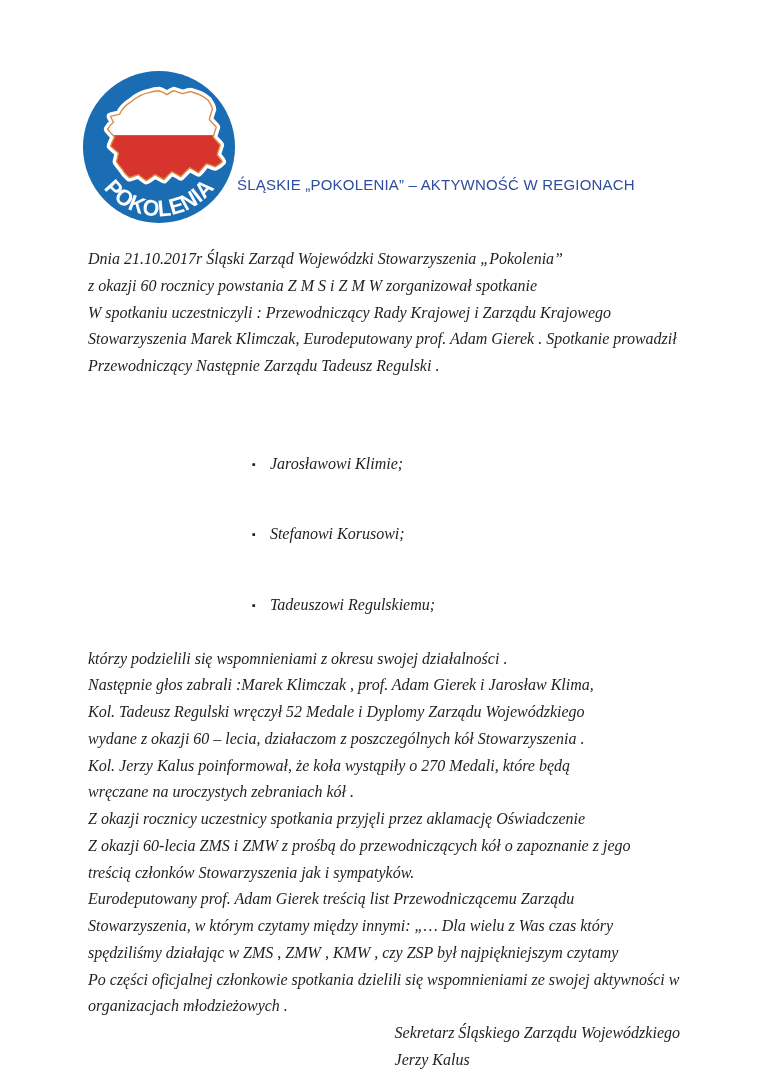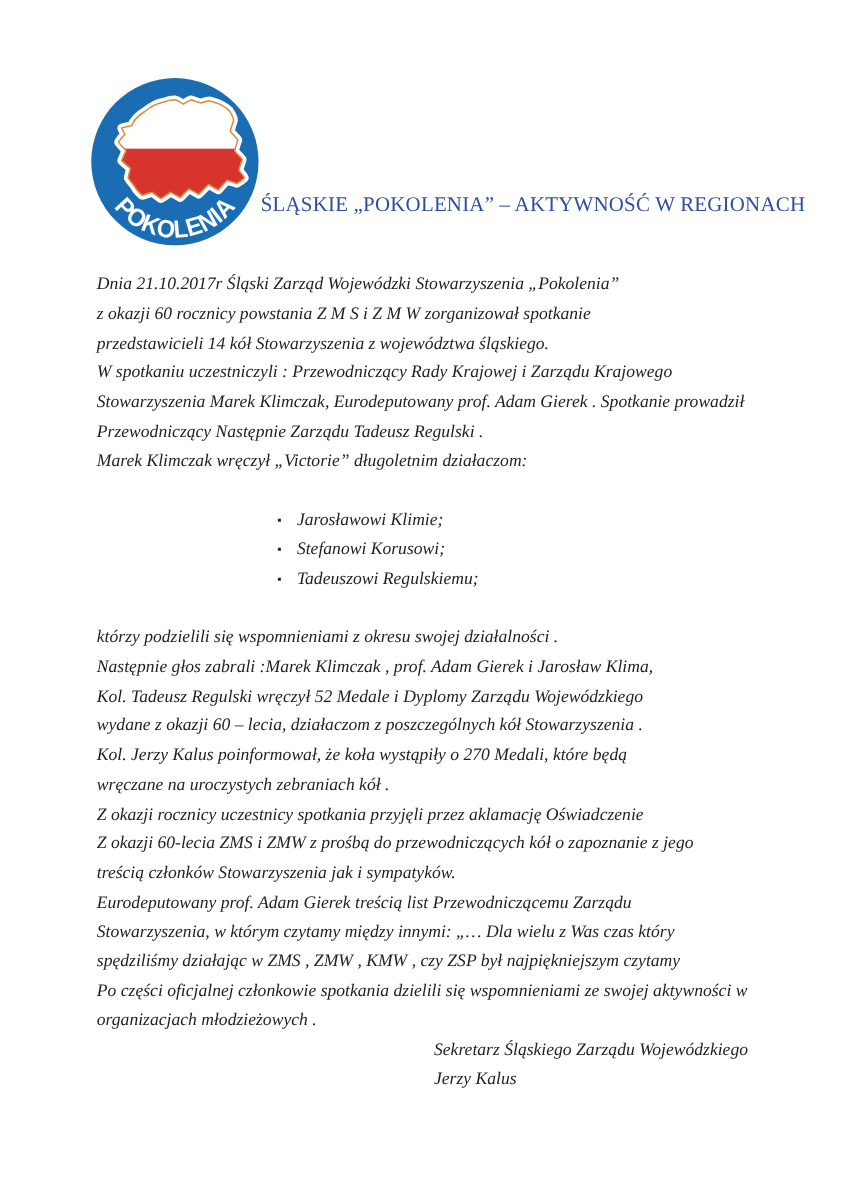--- a/index.html
+++ b/index.html
@@ -16,39 +16,39 @@
     position: absolute;
     left: 80px;
     top: 68px;
     width: 158px;
     height: 158px;
   }
   .headline {
     position: absolute;
     left: 237px;
     top: 176px;
-    font-family: Liberation Serif, serif;
-    font-size: 19px;
+    font-family: Liberation Sans, sans-serif;
+    font-size: 15px;
     letter-spacing: 0.2px;
     color: #2e4d9e;
     white-space: nowrap;
   }
   .body-block {
     position: absolute;
     left: 88px;
     top: 246px;
     width: 592px;
     font-size: 16px;
     line-height: 26.75px;
     white-space: nowrap;
     font-style: italic;
   }
   .line { height: 26.75px; line-height: 26.75px; }
   .blank { height: 26.75px; }
-  .bullet { padding-left: 164px; }
+  .bullet { padding-left: 164px; margin-top: 44px; }
   .bullet .marker {
     display: inline-block;
     font-size: 11px;
     margin-right: 14px;
     vertical-align: 1px;
     color: #1f1f1f;
   }
   .signature {
     margin-left: auto;
     width: max-content;
@@ -78,25 +78,23 @@
       <textPath href="#textarc" startOffset="50%" text-anchor="middle" textLength="130" lengthAdjust="spacingAndGlyphs">POKOLENIA</textPath>
     </text>
   </svg>
 
   <div class="headline">ŚLĄSKIE „POKOLENIA” – AKTYWNOŚĆ W REGIONACH</div>
 
   <div class="body-block">
 
     <div class="line">Dnia 21.10.2017r Śląski Zarząd Wojewódzki Stowarzyszenia „Pokolenia”</div>
     <div class="line">z okazji 60 rocznicy powstania Z M S i Z M W zorganizował spotkanie</div>
-    <div class="line">przedstawicieli 14 kół Stowarzyszenia z województwa śląskiego.</div>
     <div class="line">W spotkaniu uczestniczyli : Przewodniczący Rady Krajowej i Zarządu Krajowego</div>
     <div class="line">Stowarzyszenia Marek Klimczak, Eurodeputowany prof. Adam Gierek . Spotkanie prowadził</div>
     <div class="line">Przewodniczący Następnie Zarządu Tadeusz Regulski .</div>
-    <div class="line">Marek Klimczak wręczył „Victorie” długoletnim działaczom:</div>
 
     <div class="line blank"></div>
 
     <div class="line bullet">
       <span class="marker">▪</span><span>Jarosławowi Klimie;</span>
     </div>
     <div class="line bullet">
       <span class="marker">▪</span><span>Stefanowi Korusowi;</span>
     </div>
     <div class="line bullet">

